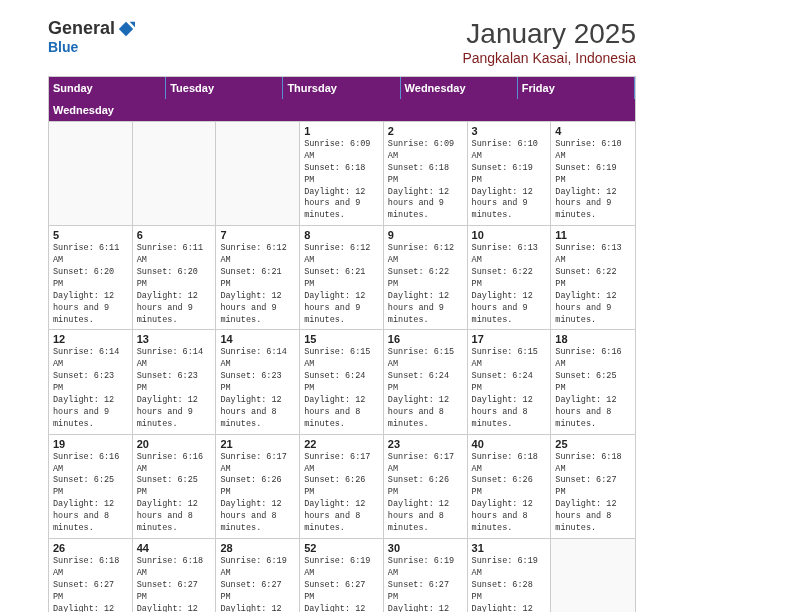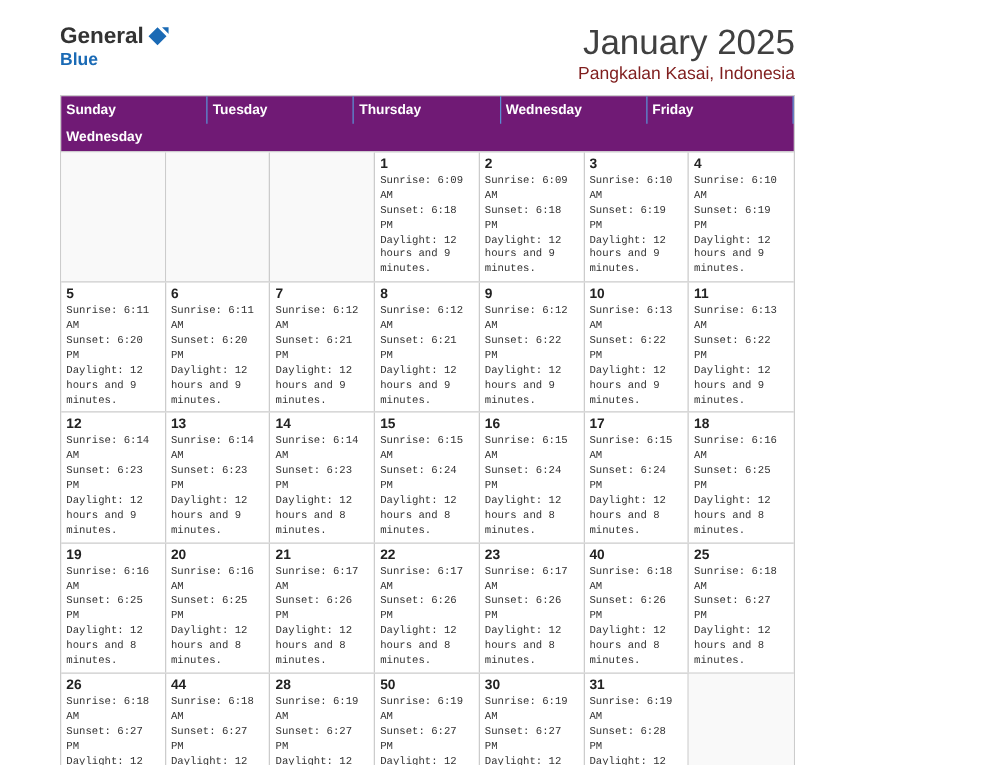--- a/index.html
+++ b/index.html
@@ -270,21 +270,21 @@
           </div>
           <div class="cal-cell">
             <span class="day-num">44</span>
             <div class="day-info">Sunrise: 6:18 AM<br>Sunset: 6:27 PM<br>Daylight: 12 hours and 8 minutes.</div>
           </div>
           <div class="cal-cell">
             <span class="day-num">28</span>
             <div class="day-info">Sunrise: 6:19 AM<br>Sunset: 6:27 PM<br>Daylight: 12 hours and 8 minutes.</div>
           </div>
           <div class="cal-cell">
-            <span class="day-num">50</span>
+            <span class="day-num">52</span>
             <div class="day-info">Sunrise: 6:19 AM<br>Sunset: 6:27 PM<br>Daylight: 12 hours and 8 minutes.</div>
           </div>
           <div class="cal-cell">
             <span class="day-num">30</span>
             <div class="day-info">Sunrise: 6:19 AM<br>Sunset: 6:27 PM<br>Daylight: 12 hours and 8 minutes.</div>
           </div>
           <div class="cal-cell">
             <span class="day-num">31</span>
             <div class="day-info">Sunrise: 6:19 AM<br>Sunset: 6:28 PM<br>Daylight: 12 hours and 8 minutes.</div>
           </div>

